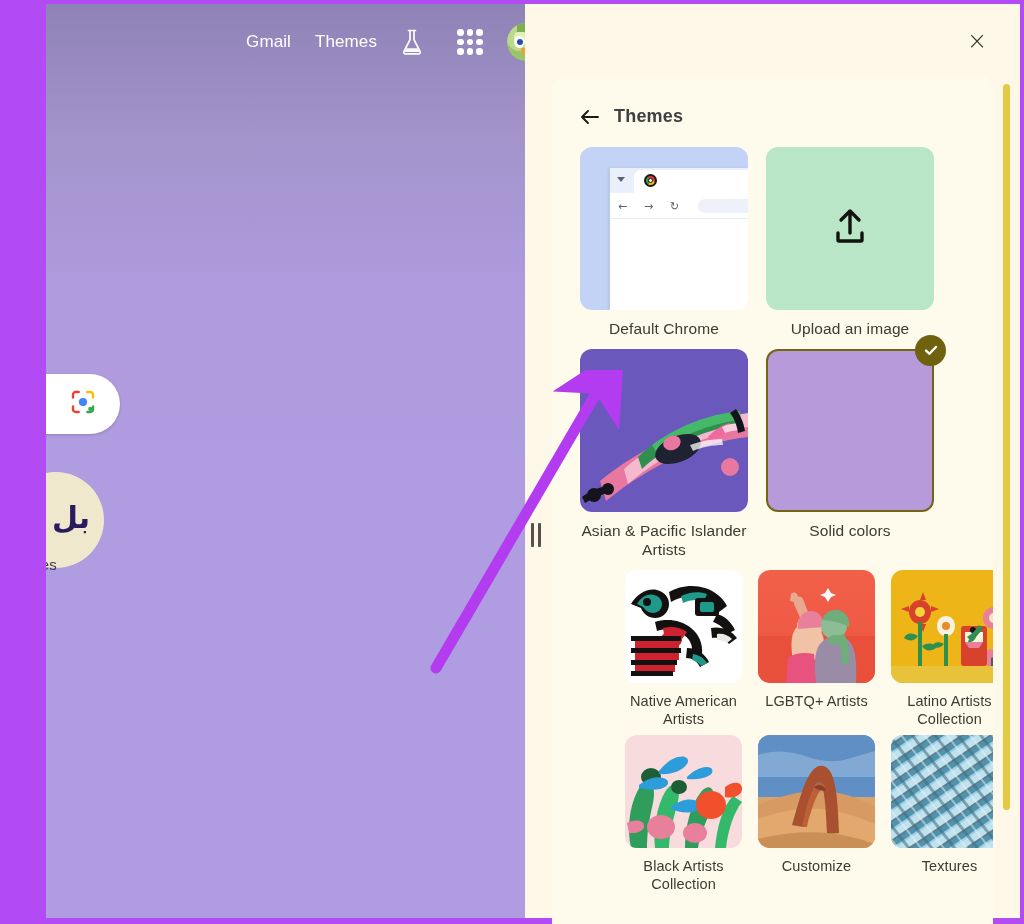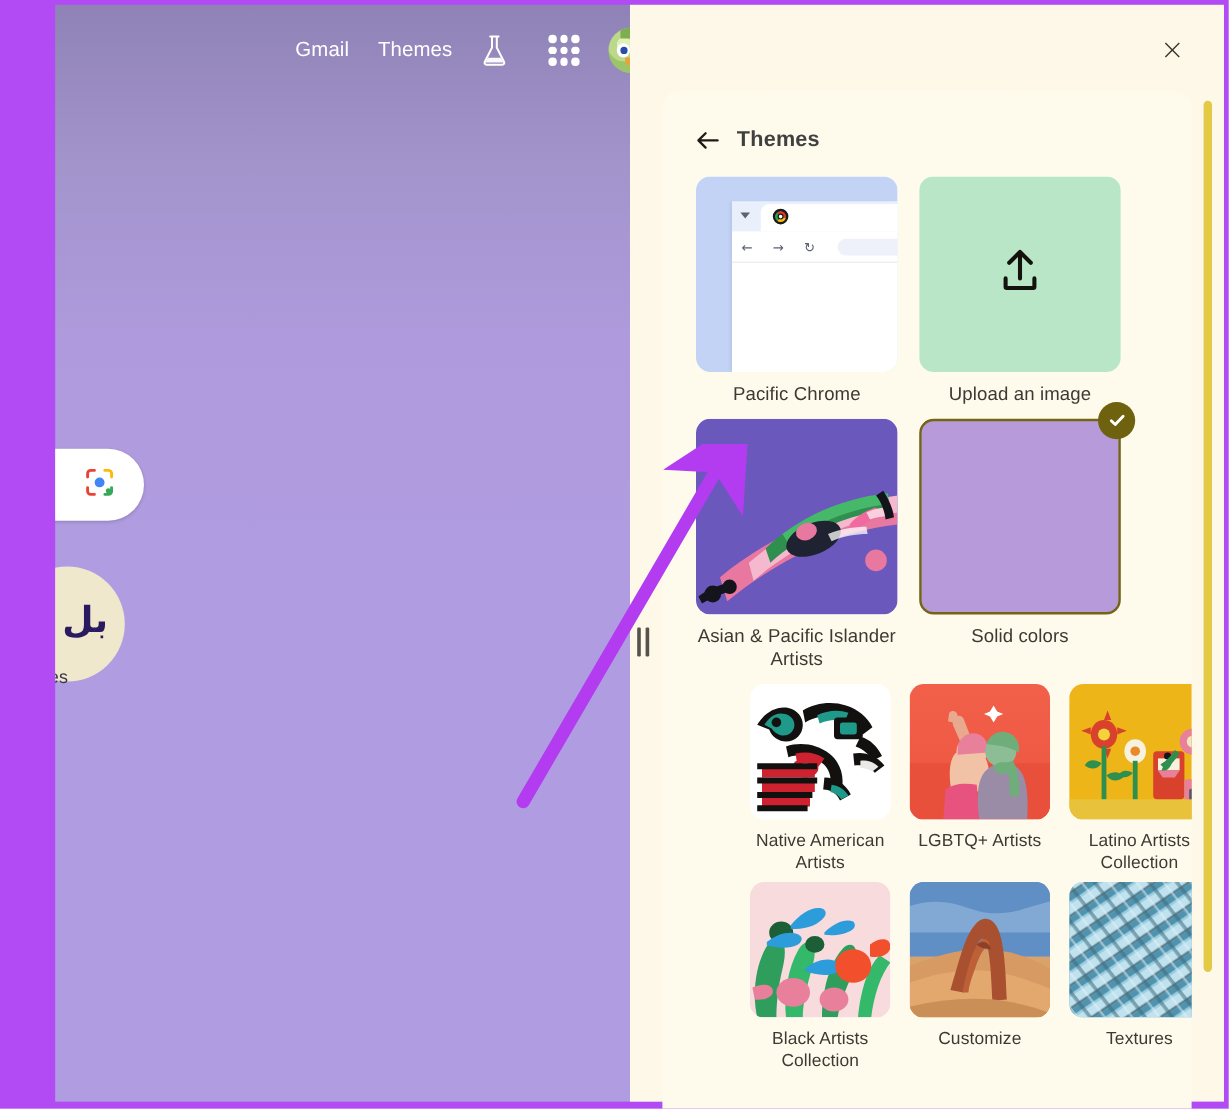--- a/index.html
+++ b/index.html
@@ -328,21 +328,21 @@
                 <div class="dc-toolbar">
                   <span class="dc-nav" style="left:8px">←</span>
                   <span class="dc-nav" style="left:34px">→</span>
                   <span class="dc-nav" style="left:60px">↻</span>
                   <div class="dc-omni"></div>
                 </div>
                 <div class="dc-page"></div>
               </div>
             </div>
           </div>
-          <div class="caption">Pacific Chrome</div>
+          <div class="caption">Default Chrome</div>
         </div>
 
         <div class="tile big">
           <div class="thumb-wrap">
             <div class="thumb">
               <div class="upload-bg">
                 <span>
                   <svg viewBox="0 0 44 44" width="44" height="44">
                     <path d="M22 6v22M13 15l9-9 9 9" fill="none" stroke="#14120c" stroke-width="3.4" stroke-linecap="round" stroke-linejoin="round"></path>
                     <path d="M10 28v7a1 1 0 0 0 1 1h22a1 1 0 0 0 1-1v-7" fill="none" stroke="#14120c" stroke-width="3.4" stroke-linecap="round" stroke-linejoin="round"></path>

